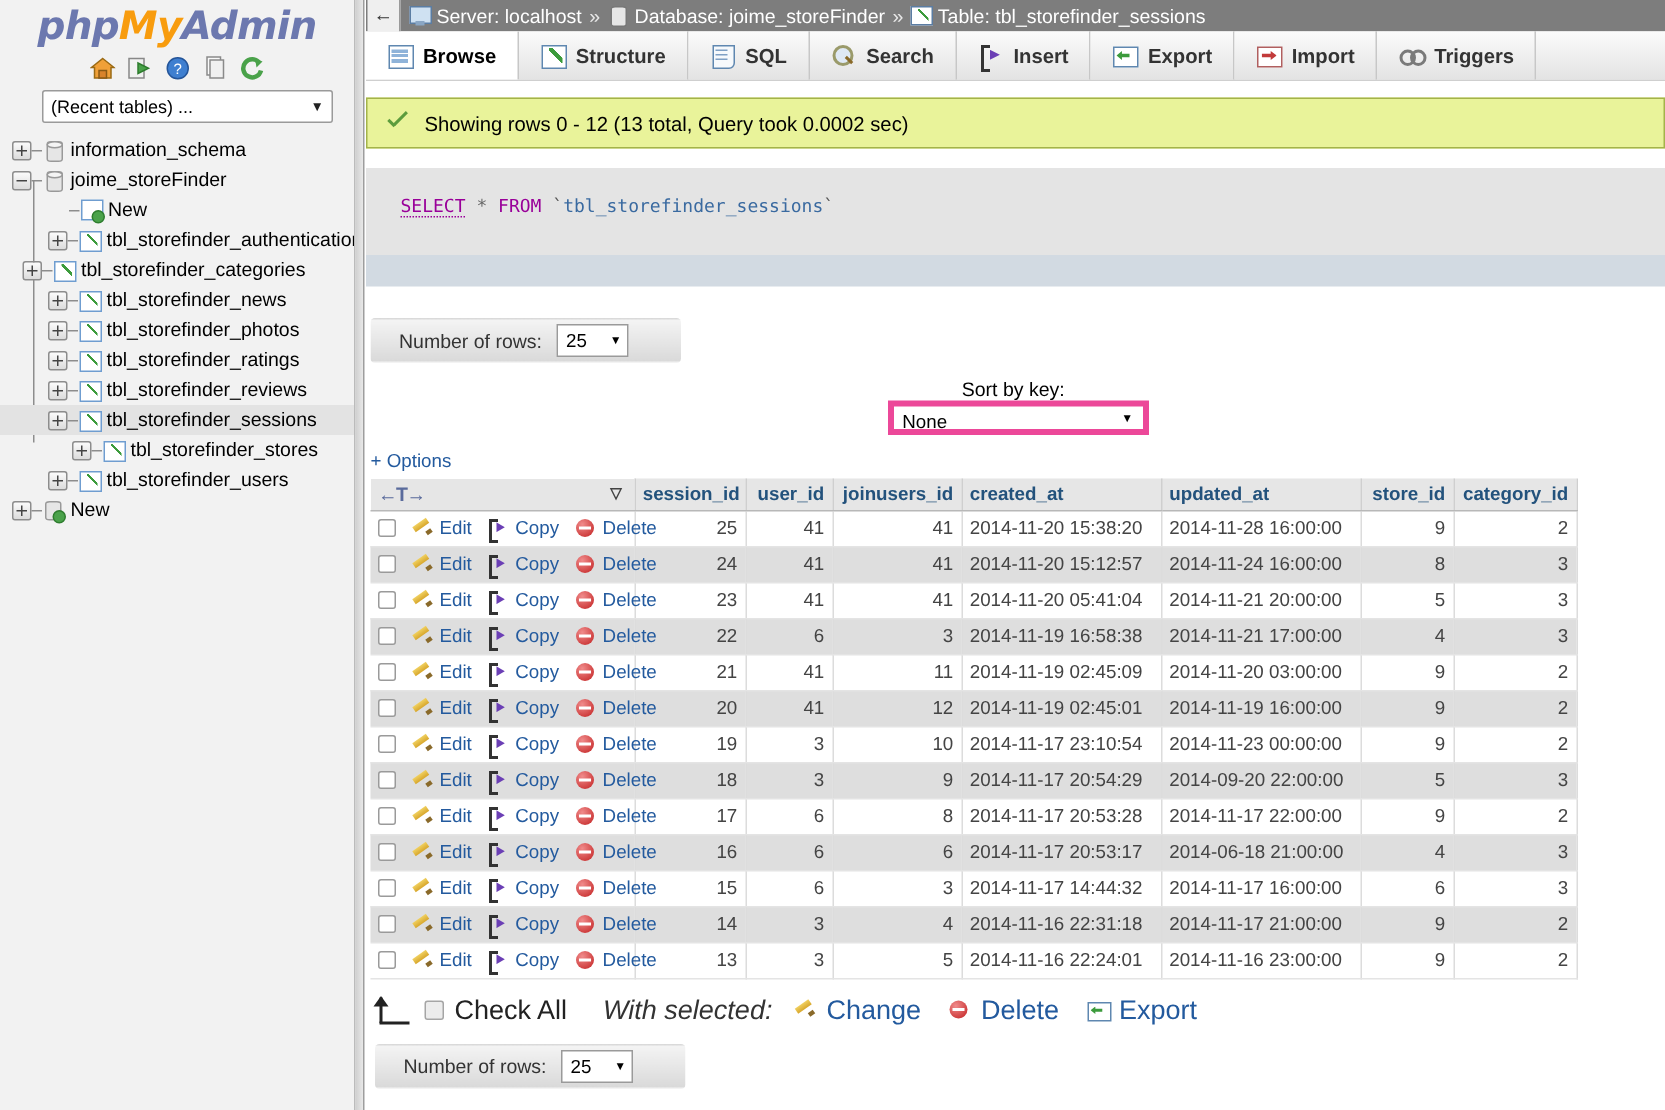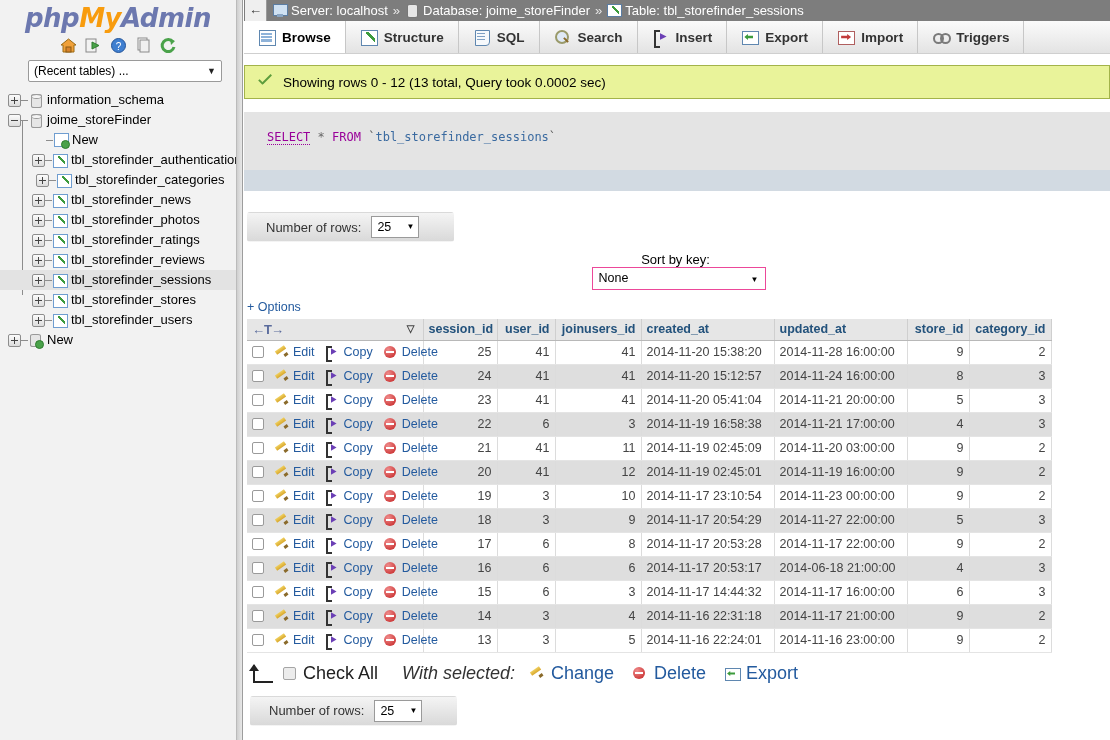--- a/index.html
+++ b/index.html
@@ -235,21 +235,21 @@
   .numsel {
     width: 48px; height: 22px; background:#fff; border:1px solid #9a9a9a;
     font-size:12.5px; line-height:20px; padding-left:5px; position:relative; cursor:pointer;
   }
   .numsel .arr{position:absolute;right:4px;top:50%;transform:translateY(-50%);font-size:8px;}
   .rowsctl .pad { width: 22px; }
 
   .sortrow { margin-top: 10px; display:flex; align-items:center; margin-left:3px;flex-direction:column;}
   .sortrow .lab { font-size:13px; color:#000; margin-right:6px; }
   .keysel {
-    width: 174px; height: 23px; background:#fff; border:1px solid #ec4899;
+    width: 174px; height: 23px; background:#fff; border:4px solid #ec4899;
     font-size:12.5px; line-height:21px; padding-left:6px; position:relative; cursor:pointer;
   }
   .keysel .arr{position:absolute;right:6px;top:50%;transform:translateY(-50%);font-size:8px;}
 
   #optlink { margin-top: 10px; margin-left: 3px; color:#235a9e; font-size:12.5px; cursor:pointer; }
 
   
   #dtwrap { margin-top: 5px; margin-left: 3px; width: 804px; }
   table.dt { border-collapse: collapse; width: 804px; font-size: 12.5px; table-layout: fixed; }
   table.dt th {
@@ -388,21 +388,21 @@
             <span class="dash"></span>
             <span class="icn tbnew"></span>
             <span class="lbl">New</span>
           </div>
           <div class="tnode" style="padding-left: 32px;">
             <span class="plus"></span>
             <span class="dash"></span>
             <span class="icn tb"></span>
             <span class="lbl">tbl_storefinder_authentication</span>
           </div>
-          <div class="tnode" style="padding-left: 36px;">
+          <div class="tnode" style="padding-left: 15px;">
             <span class="plus"></span>
             <span class="dash"></span>
             <span class="icn tb"></span>
             <span class="lbl">tbl_storefinder_categories</span>
           </div>
           <div class="tnode" style="padding-left: 32px;">
             <span class="plus"></span>
             <span class="dash"></span>
             <span class="icn tb"></span>
             <span class="lbl">tbl_storefinder_news</span>
@@ -424,21 +424,21 @@
             <span class="dash"></span>
             <span class="icn tb"></span>
             <span class="lbl">tbl_storefinder_reviews</span>
           </div>
           <div class="tnode hl" style="padding-left: 32px;">
             <span class="plus"></span>
             <span class="dash"></span>
             <span class="icn tb"></span>
             <span class="lbl">tbl_storefinder_sessions</span>
           </div>
-          <div class="tnode" style="padding-left: 32px;">
+          <div class="tnode" style="padding-left: 48px;">
             <span class="plus"></span>
             <span class="dash"></span>
             <span class="icn tb"></span>
             <span class="lbl">tbl_storefinder_stores</span>
           </div>
           <div class="tnode" style="padding-left: 32px;">
             <span class="plus"></span>
             <span class="dash"></span>
             <span class="icn tb"></span>
             <span class="lbl">tbl_storefinder_users</span>
@@ -691,21 +691,21 @@
                   <span class="cb"></span>
                   <span class="alink"><span class="aico ico-pencil"></span><span>Edit</span></span>
                   <span class="alink"><span class="aico ico-copy"></span><span>Copy</span></span>
                   <span class="alink"><span class="aico ico-del"></span><span>Delete</span></span>
                 </div>
               </td>
               <td class="num">18</td>
               <td class="num">3</td>
               <td class="num">9</td>
               <td>2014-11-17 20:54:29</td>
-              <td>2014-11-27 22:00:00</td>
+              <td>2014-09-20 22:00:00</td>
               <td class="num">5</td>
               <td class="num">3</td>
             </tr>
             <tr class="odd">
               <td class="actions">
                 <div class="acts">
                   <span class="cb"></span>
                   <span class="alink"><span class="aico ico-pencil"></span><span>Edit</span></span>
                   <span class="alink"><span class="aico ico-copy"></span><span>Copy</span></span>
                   <span class="alink"><span class="aico ico-del"></span><span>Delete</span></span>

